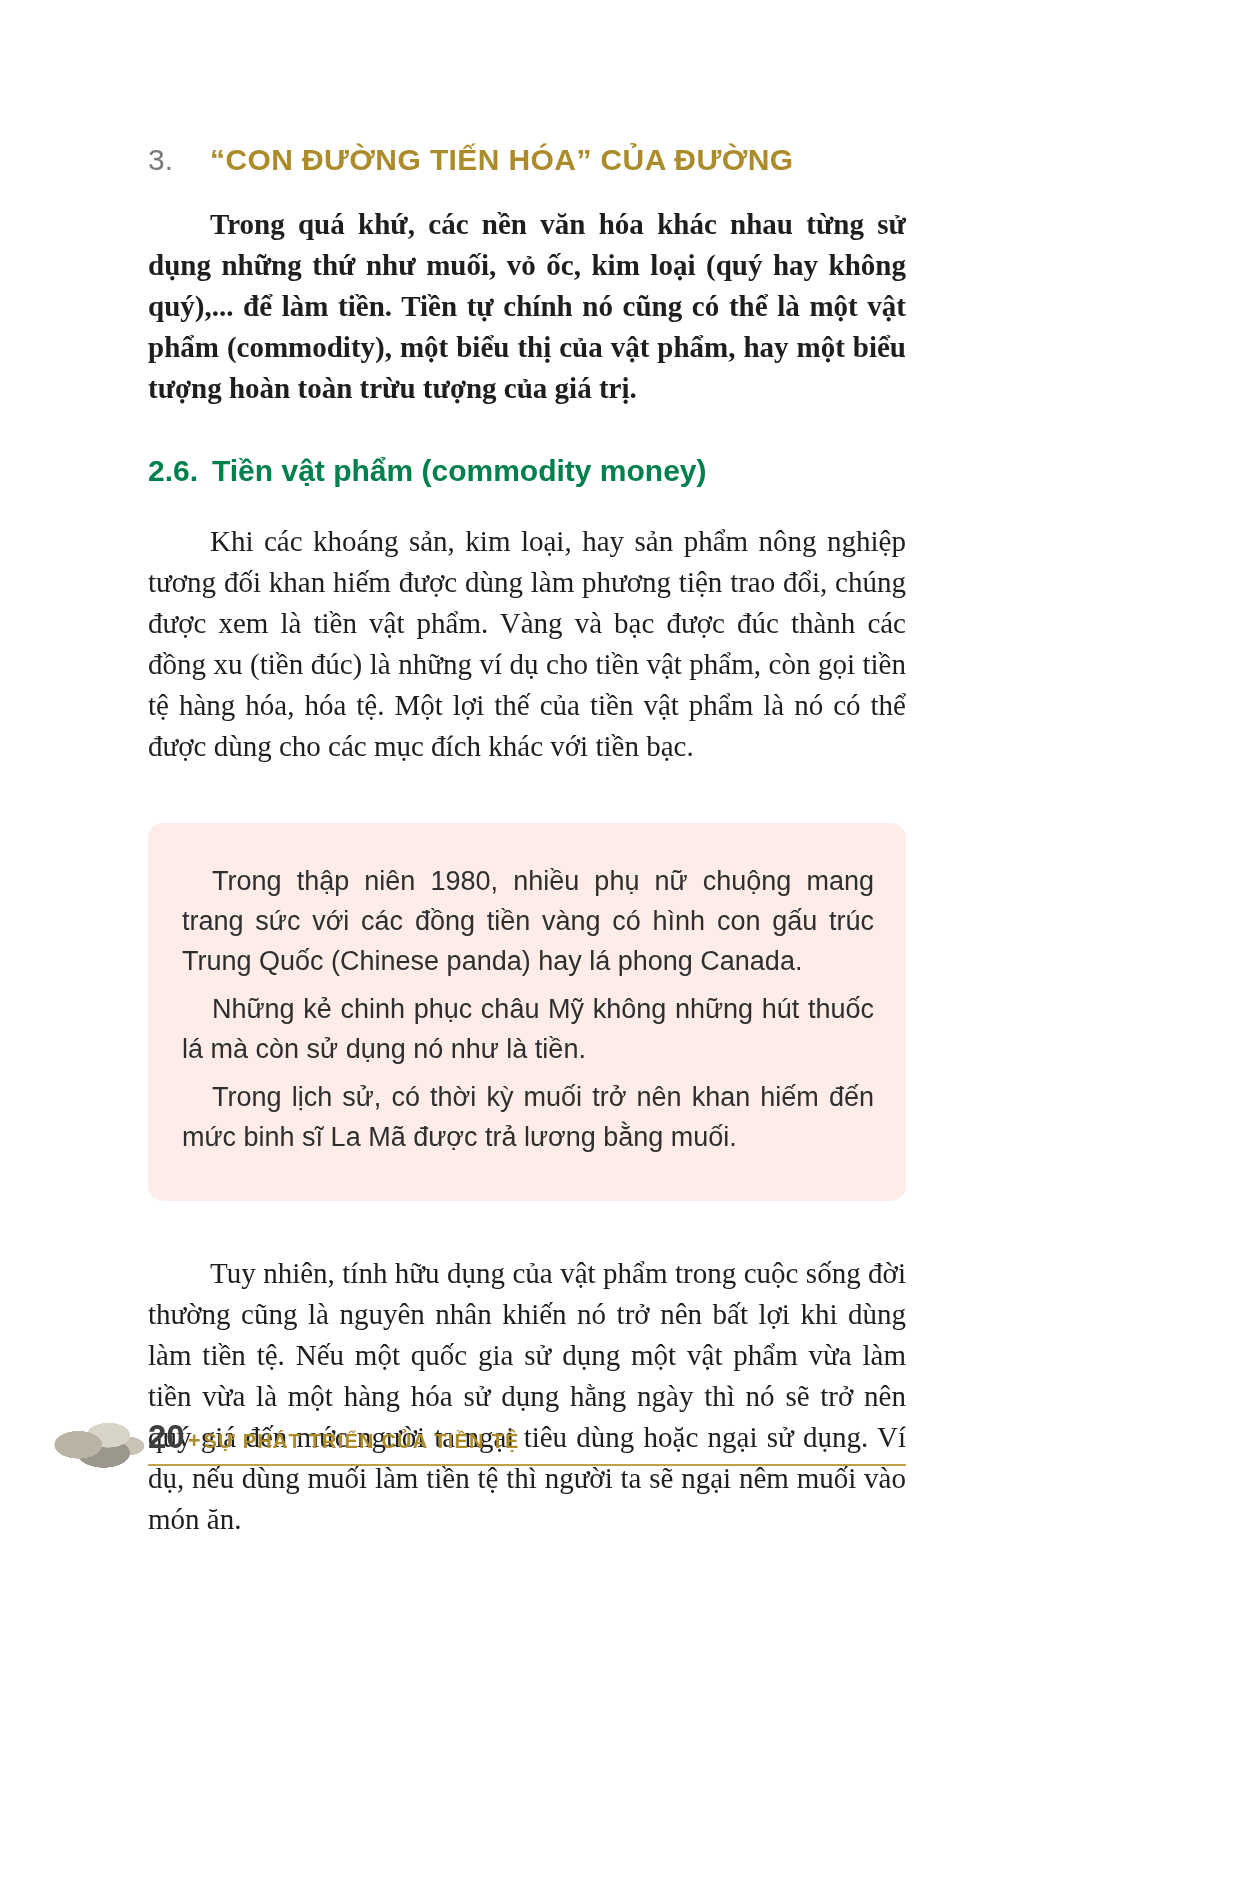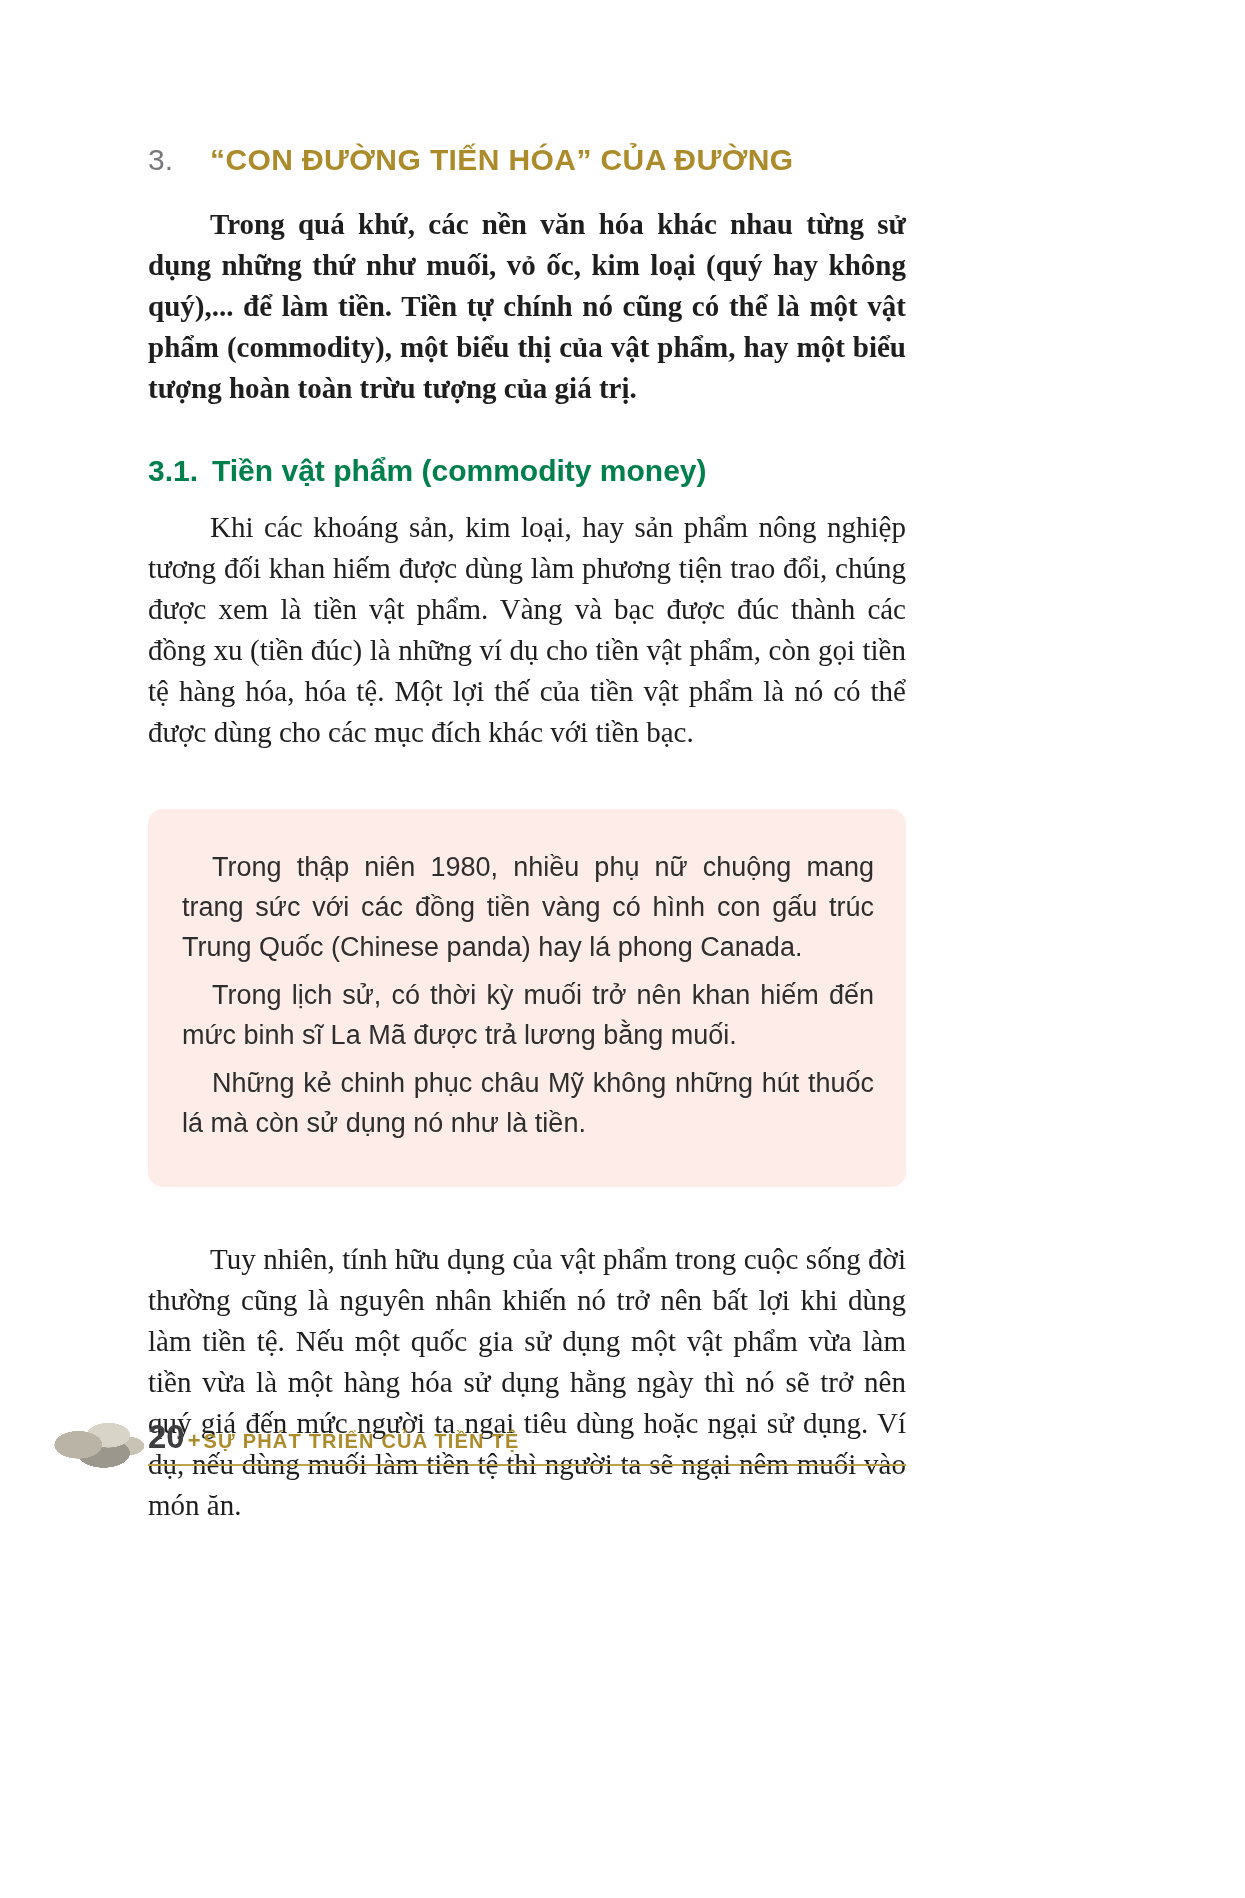--- a/index.html
+++ b/index.html
@@ -40,21 +40,21 @@
   
   .body-para {
     font-size:29px;
     line-height:41px;
     text-align:justify;
     text-indent:62px;
     color:#1e1e1e;
     margin:0;
   }
   .para-intro { margin-top:26px;font-weight:bold; }
-  .para-commodity { margin-top:18px; }
+  .para-commodity { margin-top:32px; }
   .para-disadvantage { margin-top:52px; }
   
   .subsection-heading {
     display:flex;
     align-items:baseline;
     font-family:"Liberation Sans", sans-serif;
     font-size:30px;
     line-height:36px;
     font-weight:700;
     color:#00804c;
@@ -136,30 +136,30 @@
   <div class="content">
 
     <h1 class="section-heading">
       <span class="section-number">3.</span>
       <span class="section-title">“CON ĐƯỜNG TIẾN HÓA” CỦA ĐƯỜNG</span>
     </h1>
 
     <p class="body-para para-intro">Trong quá khứ, các nền văn hóa khác nhau từng sử dụng những thứ như muối, vỏ ốc, kim loại (quý hay không quý),... để làm tiền. Tiền tự chính nó cũng có thể là một vật phẩm (commodity), một biểu thị của vật phẩm, hay một biểu tượng hoàn toàn trừu tượng của giá trị.</p>
 
     <h2 class="subsection-heading">
-      <span class="subsection-number">3.1.</span>
+      <span class="subsection-number">2.6.</span>
       <span class="subsection-title">Tiền vật phẩm (commodity money)</span>
     </h2>
 
     <p class="body-para para-commodity">Khi các khoáng sản, kim loại, hay sản phẩm nông nghiệp tương đối khan hiếm được dùng làm phương tiện trao đổi, chúng được xem là tiền vật phẩm. Vàng và bạc được đúc thành các đồng xu (tiền đúc) là những ví dụ cho tiền vật phẩm, còn gọi tiền tệ hàng hóa, hóa tệ. Một lợi thế của tiền vật phẩm là nó có thể được dùng cho các mục đích khác với tiền bạc.</p>
 
     <div class="side-box">
       <p>Trong thập niên 1980, nhiều phụ nữ chuộng mang trang sức với các đồng tiền vàng có hình con gấu trúc Trung Quốc (Chinese panda) hay lá phong Canada.</p>
+      <p>Những kẻ chinh phục châu Mỹ không những hút thuốc lá mà còn sử dụng nó như là tiền.</p>
       <p>Trong lịch sử, có thời kỳ muối trở nên khan hiếm đến mức binh sĩ La Mã được trả lương bằng muối.</p>
-      <p>Những kẻ chinh phục châu Mỹ không những hút thuốc lá mà còn sử dụng nó như là tiền.</p>
     </div>
 
     <p class="body-para para-disadvantage">Tuy nhiên, tính hữu dụng của vật phẩm trong cuộc sống đời thường cũng là nguyên nhân khiến nó trở nên bất lợi khi dùng làm tiền tệ. Nếu một quốc gia sử dụng một vật phẩm vừa làm tiền vừa là một hàng hóa sử dụng hằng ngày thì nó sẽ trở nên quý giá đến mức người ta ngại tiêu dùng hoặc ngại sử dụng. Ví dụ, nếu dùng muối làm tiền tệ thì người ta sẽ ngại nêm muối vào món ăn.</p>
 
   </div>
 
   <div class="shells-image"></div>
 
   <div class="footer-row">
     <span class="footer-page-number">20</span>

